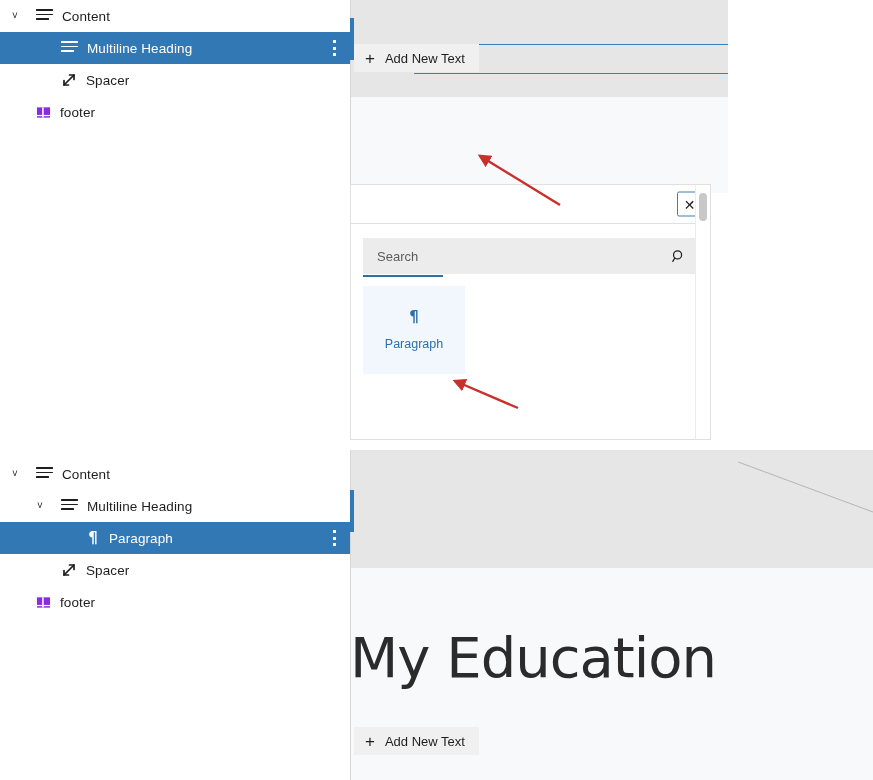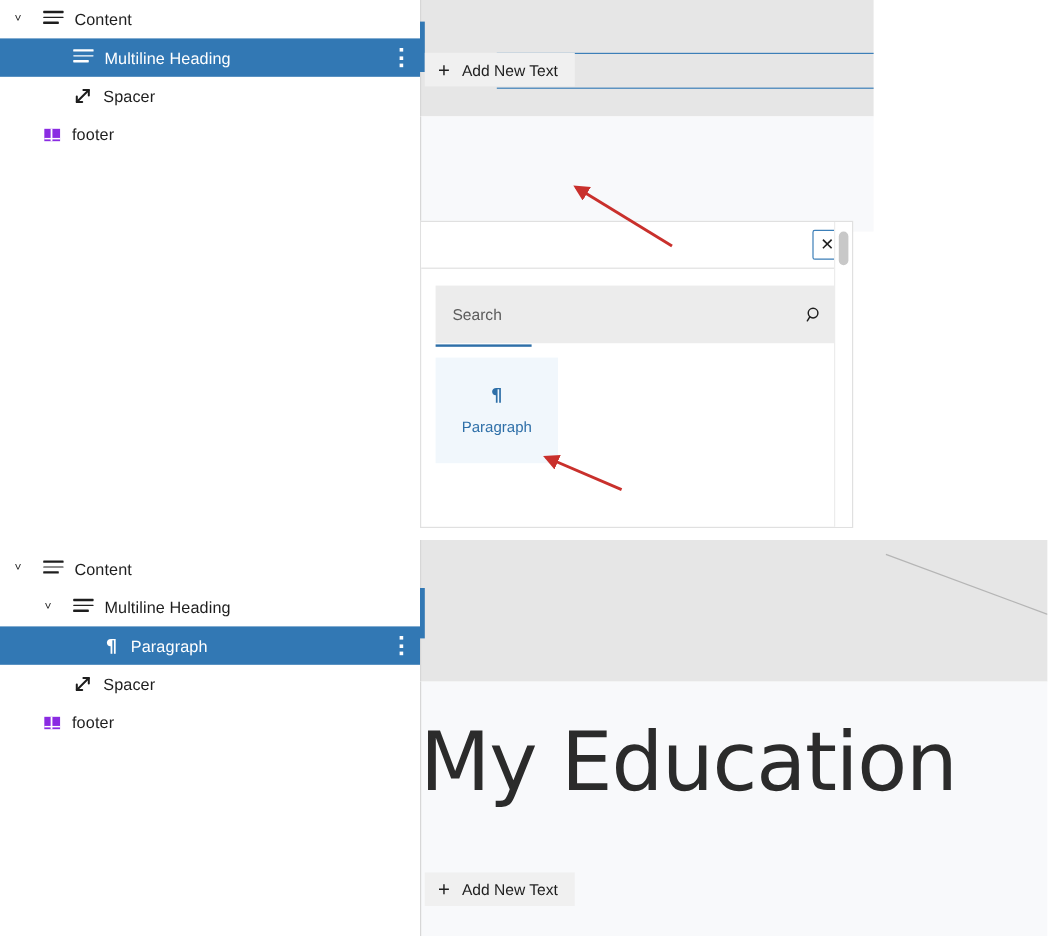--- a/index.html
+++ b/index.html
@@ -124,21 +124,21 @@
     background: #ffffff;
     display: flex; align-items: center; justify-content: center;
     font-size: 14px; color: #1e1e1e; line-height: 1;
     cursor: pointer;
     font-family: "DejaVu Sans", sans-serif;
   }
   .inserter-body { position: relative; padding: 14px 12px 0 12px; }
   .search-wrap { position: relative; }
   .search-box {
     position: relative;
-    height: 48px;
+    height: 36px;
     background: #ececec;
     display: flex; align-items: center;
     padding: 0 12px 0 14px;
   }
   .search-box .ph { font-size: 13px; color: #5c5c5c; flex: 1 1 auto; }
   .search-ico { width: 15px; height: 15px; flex: 0 0 auto; }
   .search-underline {
     position: absolute; left: 0; bottom: -3px;
     width: 80px; height: 2.5px; background: #2e6fa8;
   }
@@ -177,25 +177,26 @@
     position: absolute; left: 0; top: 0;
     width: 873px; height: 780px;
     pointer-events: none; z-index: 40;
   }
 
   
   .big-heading {
     position: absolute;
     font-family: "DejaVu Sans", sans-serif;
     font-weight: 400;
-    font-size: 68px;
+    font-size: 56px;
     line-height: 1;
     color: #2b2b2b;
     letter-spacing: -1px;
     white-space: nowrap;
+    margin-top: 28px;
   }
 </style>
 </head>
 <body>
 
 <div class="screen">
 
   <div class="tree" id="tree-before" style="top:0;">
       <div class="tree-row" style="padding-left: 8px;">
         <span class="chevron">˅</span>

